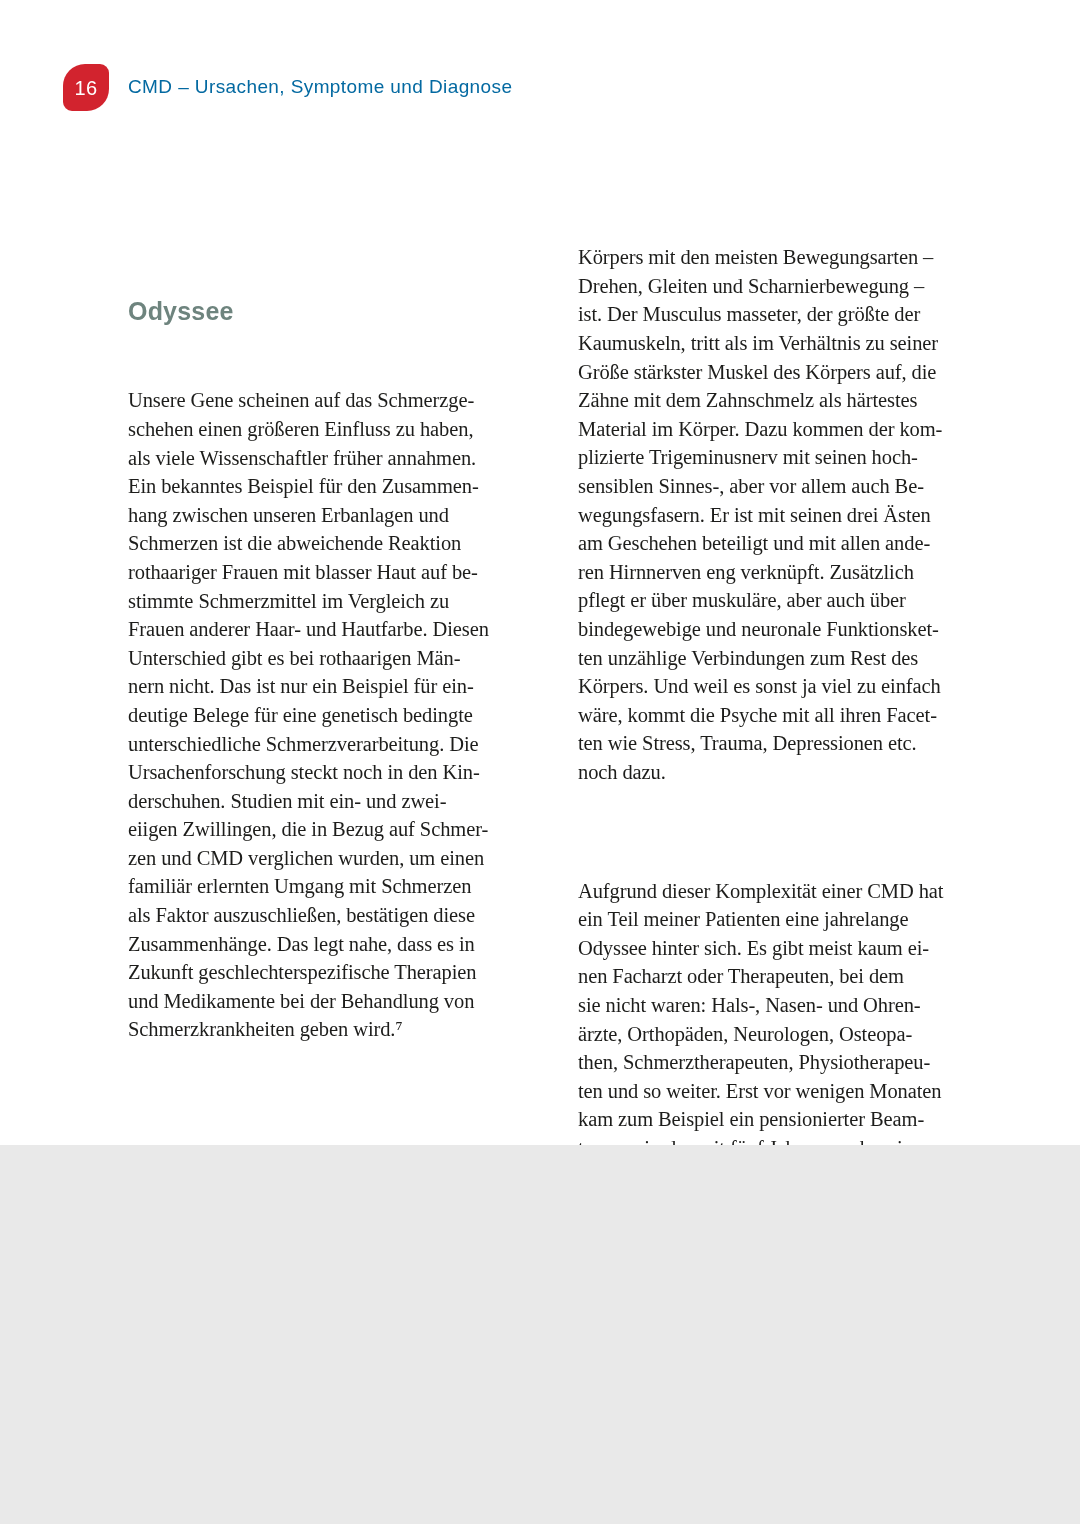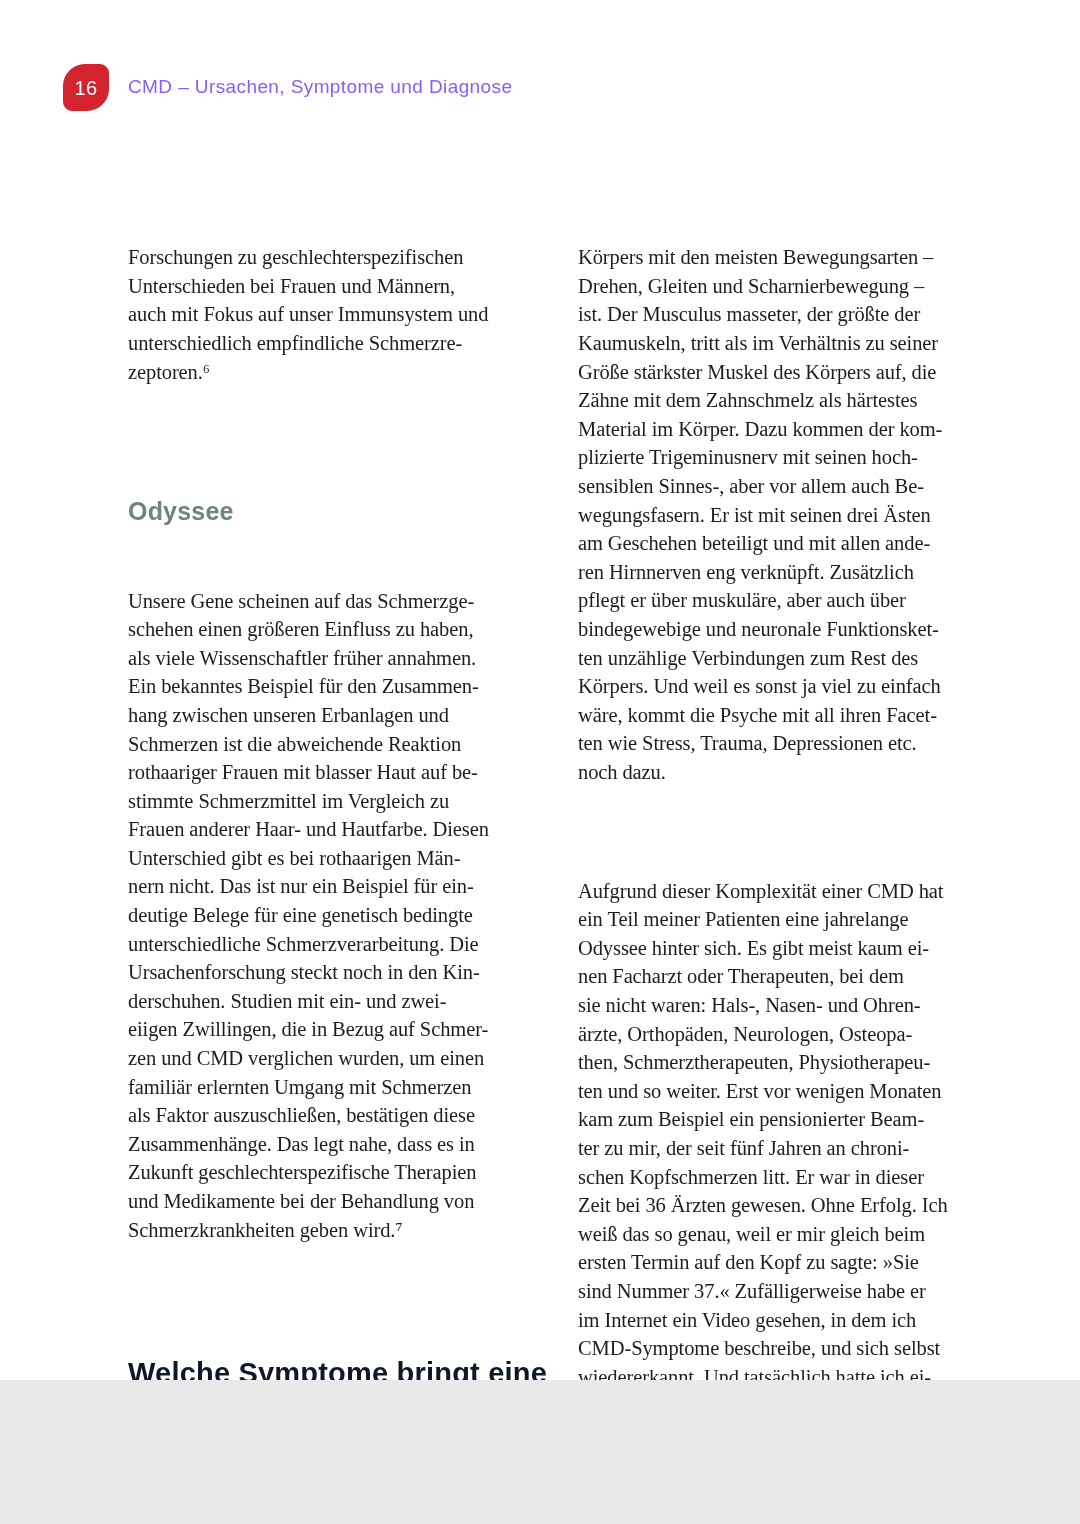--- a/index.html
+++ b/index.html
@@ -1,18 +1,18 @@
 <!DOCTYPE html>
 <html lang="de"><head>
 <meta charset="utf-8">
 <style>
   html,body{margin:0;padding:0;background:#e9e9e9;}
   .page{
     position:relative;
-    width:1080px;height:1380px;
+    width:1080px;height:1145px;
     background:#ffffff;
     overflow:hidden;
     font-family:"Liberation Serif", serif;
   }
   
   .badge{
     position:absolute;left:63px;top:64px;
     width:46px;height:47px;
     background:#d2232e;
     border-radius:22px 9px 22px 9px;
@@ -21,21 +21,21 @@
   .badge span{
     color:#ffffff;
     font-family:"Liberation Sans", sans-serif;
     font-size:20px;line-height:1;
     letter-spacing:0.5px;
   }
   
   .running-head{
     position:absolute;left:128px;top:76px;
     font-family:"Liberation Sans", sans-serif;
-    font-size:19px;color:#8b5cf6;
+    font-size:19px;color:#0369a1;
     letter-spacing:0.4px;
   }
   
   .col{
     position:absolute;top:186px;
     width:436px;
     font-size:20.5px;
     line-height:28.6px;
     color:#1d1d1b;
     letter-spacing:-0.1px;
@@ -74,25 +74,20 @@
 
 <div class="page">
 
   <div class="badge">
     <span>16</span>
   </div>
 
   <div class="running-head">CMD – Ursachen, Symptome und Diagnose</div>
 
   <div class="col col-left">
-    <p class="para">Forschungen zu geschlechterspezifischen
-Unterschieden bei Frauen und Männern,
-auch mit Fokus auf unser Immunsystem und
-unterschiedlich empfindliche Schmerzre-
-zeptoren.⁶</p>
     <h3 class="subheading">Odyssee</h3>
     <p class="para">Unsere Gene scheinen auf das Schmerzge-
 schehen einen größeren Einfluss zu haben,
 als viele Wissenschaftler früher annahmen.
 Ein bekanntes Beispiel für den Zusammen-
 hang zwischen unseren Erbanlagen und
 Schmerzen ist die abweichende Reaktion
 rothaariger Frauen mit blasser Haut auf be-
 stimmte Schmerzmittel im Vergleich zu
 Frauen anderer Haar- und Hautfarbe. Diesen

